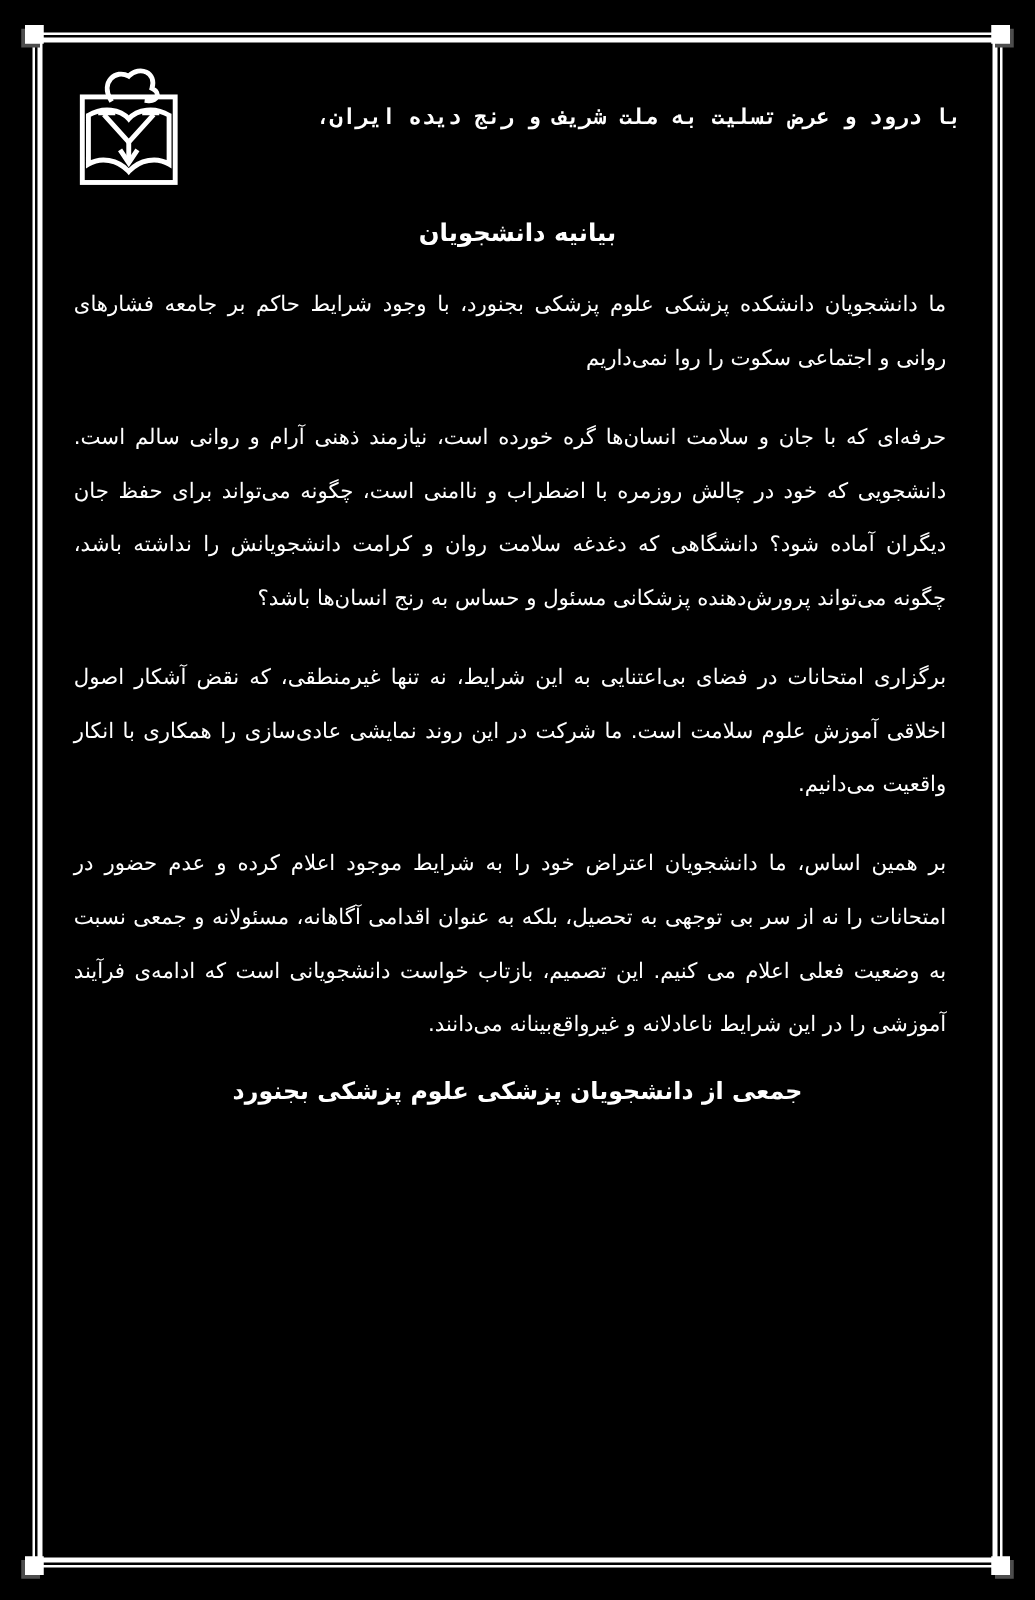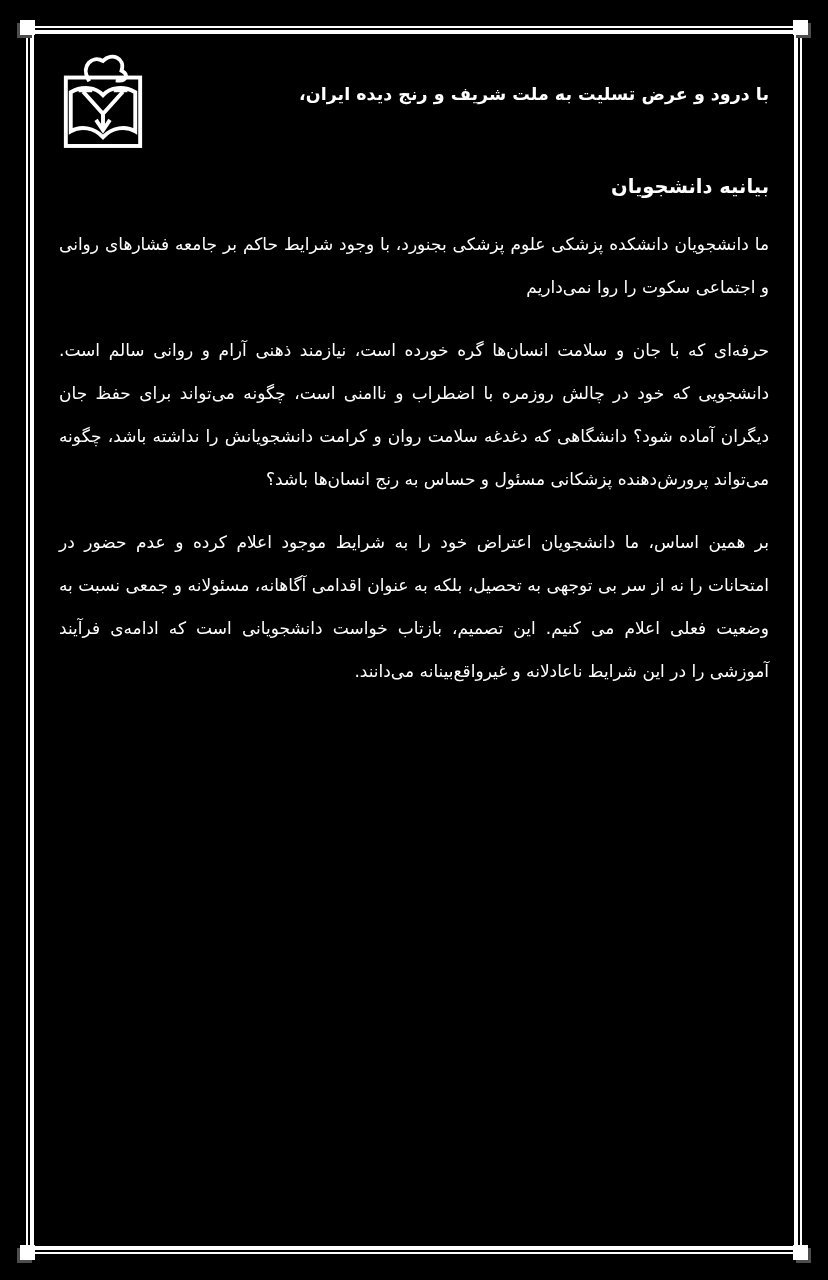--- a/index.html
+++ b/index.html
@@ -47,46 +47,48 @@
     bottom: 35px;
     left: 59px;
     right: 59px;
     direction: rtl;
   }
   .header-row {
     display: flex;
     justify-content: space-between;
     align-items: center;
     margin-top: 16px;
+    font-family: Liberation Mono, monospace;
   }
   .greeting {
     font-weight: bold;
     font-size: 17.5px;
     white-space: nowrap;
     margin-top: -14px;
     letter-spacing: 0;
   }
   .logo {
     width: 88px;
     height: 100px;
     flex: 0 0 auto;
   }
   .logo svg { width: 100%; height: 100%; }
 
   .title {
     margin: 22px 0 0 0;
     font-size: 19.5px;
     font-weight: bold;
+    text-align: center;
     line-height: 28px;
   }
   .body-text {
     margin-top: 22px;
   }
   .body-text p {
-    margin: 0 0 20px 0;
+    margin: 0 12px 20px 0;
     font-size: 17px;
     line-height: 43px;
     text-align: justify;
     text-align-last: right;
     -moz-text-align-last: right;
     text-justify: inter-word;
   }
   .signature {
     margin-top: 16px;
     font-size: 19px;
@@ -127,18 +129,20 @@
           <path d="M39,71 L45,80 L51,71"></path>
         </svg>
       </div>
     </div>
 
     <h1 class="title">بیانیه دانشجویان</h1>
 
     <div class="body-text">
       <p>ما دانشجویان دانشکده پزشکی علوم پزشکی بجنورد، با وجود شرایط حاکم بر جامعه فشارهای روانی و اجتماعی سکوت را روا نمی‌داریم</p>
       <p>حرفه‌ای که با جان و سلامت انسان‌ها گره خورده است، نیازمند ذهنی آرام و روانی سالم است. دانشجویی که خود در چالش روزمره با اضطراب و ناامنی است، چگونه می‌تواند برای حفظ جان دیگران آماده شود؟ دانشگاهی که دغدغه سلامت روان و کرامت دانشجویانش را نداشته باشد، چگونه می‌تواند پرورش‌دهنده پزشکانی مسئول و حساس به رنج انسان‌ها باشد؟</p>
+      <p>برگزاری امتحانات در فضای بی‌اعتنایی به این شرایط، نه تنها غیرمنطقی، که نقض آشکار اصول اخلاقی آموزش علوم سلامت است. ما شرکت در این روند نمایشی عادی‌سازی را همکاری با انکار واقعیت می‌دانیم.</p>
       <p>بر همین اساس، ما دانشجویان اعتراض خود را به شرایط موجود اعلام کرده و عدم حضور در امتحانات را نه از سر بی توجهی به تحصیل، بلکه به عنوان اقدامی آگاهانه، مسئولانه و جمعی نسبت به وضعیت فعلی اعلام می کنیم. این تصمیم، بازتاب خواست دانشجویانی است که ادامه‌ی فرآیند آموزشی را در این شرایط ناعادلانه و غیرواقع‌بینانه می‌دانند.</p>
     </div>
 
+    <div class="signature">جمعی از دانشجویان پزشکی علوم پزشکی بجنورد</div>
 
   </div>
 </div>
 
 </body></html>

